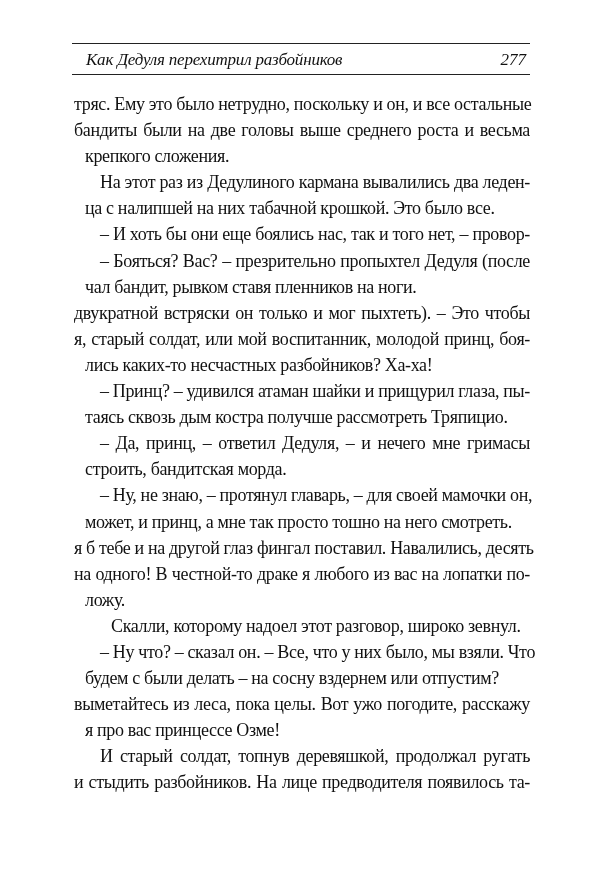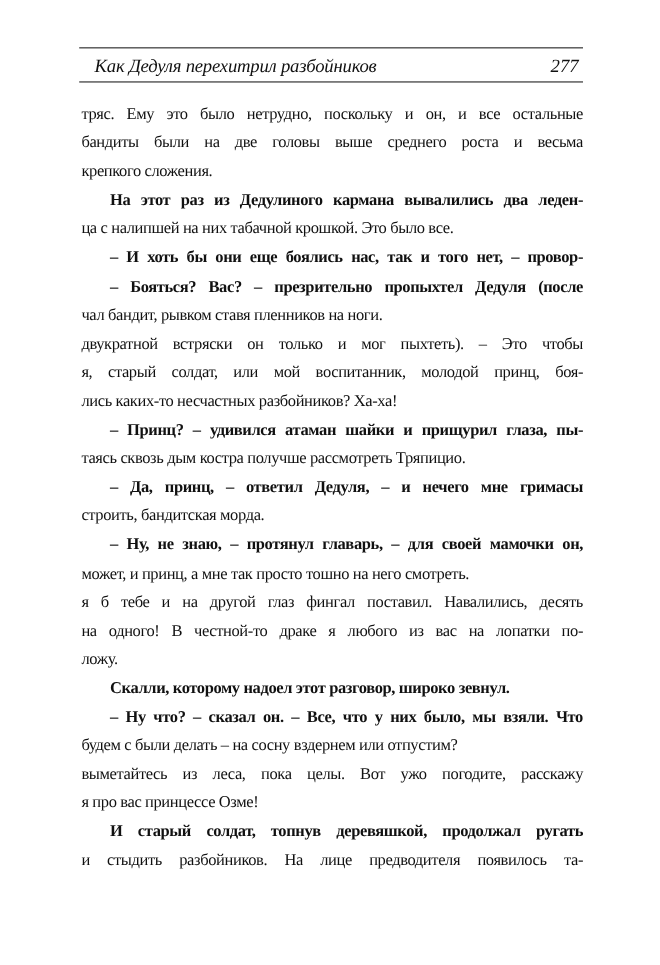--- a/index.html
+++ b/index.html
@@ -37,38 +37,38 @@
     right: 4px;
     top: 6px;
     font-style: italic;
     font-size: 17px;
   }
   .body-text {
     position: absolute;
     left: 74px;
     top: 91px;
     width: 456px;
-    font-size: 15px;
+    font-size: 18px;
     line-height: 26.1px;
     letter-spacing: -0.35px;
   }
   .line {
     display: block;
     white-space: nowrap;
     text-align: justify;
     text-align-last: justify;
     height: 26.1px;
     overflow: visible;
   }
   .line.indent {
     padding-left: 26px;
-    font-weight: bold;
   }
   .line.last {
     text-align-last: left;
+    margin-left: 11px;
   }
 </style>
 </head>
 <body>
 
 <div class="page-header">
   <span class="running-title">Как Дедуля перехитрил разбойников</span>
   <span class="page-number">277</span>
 </div>
 

